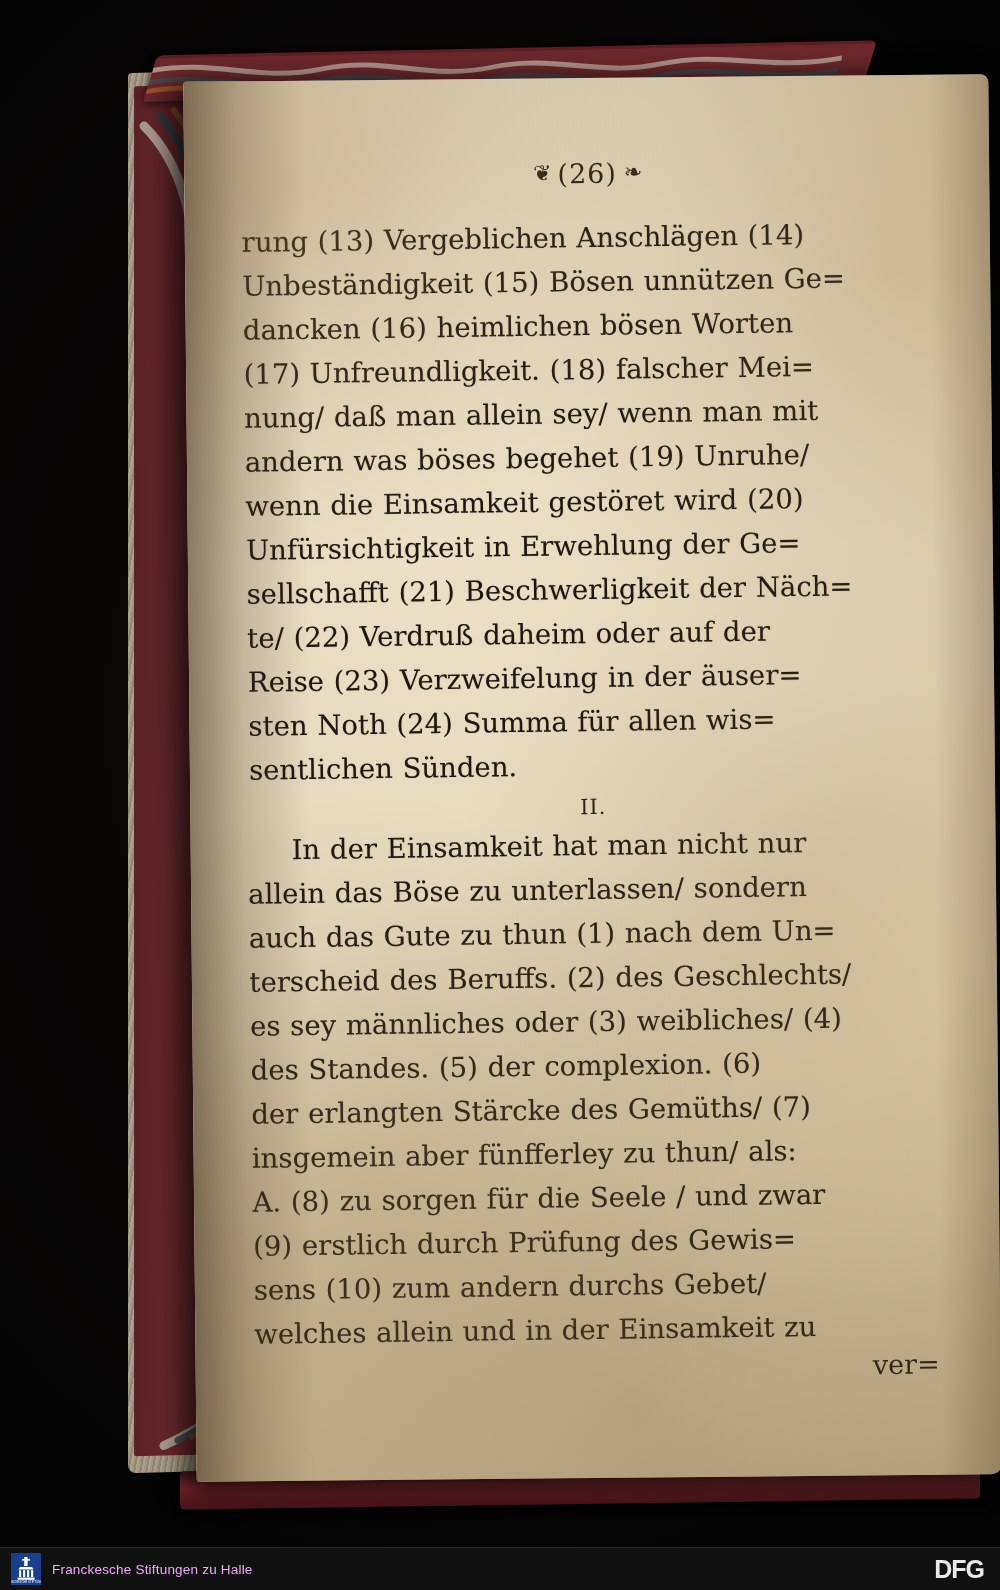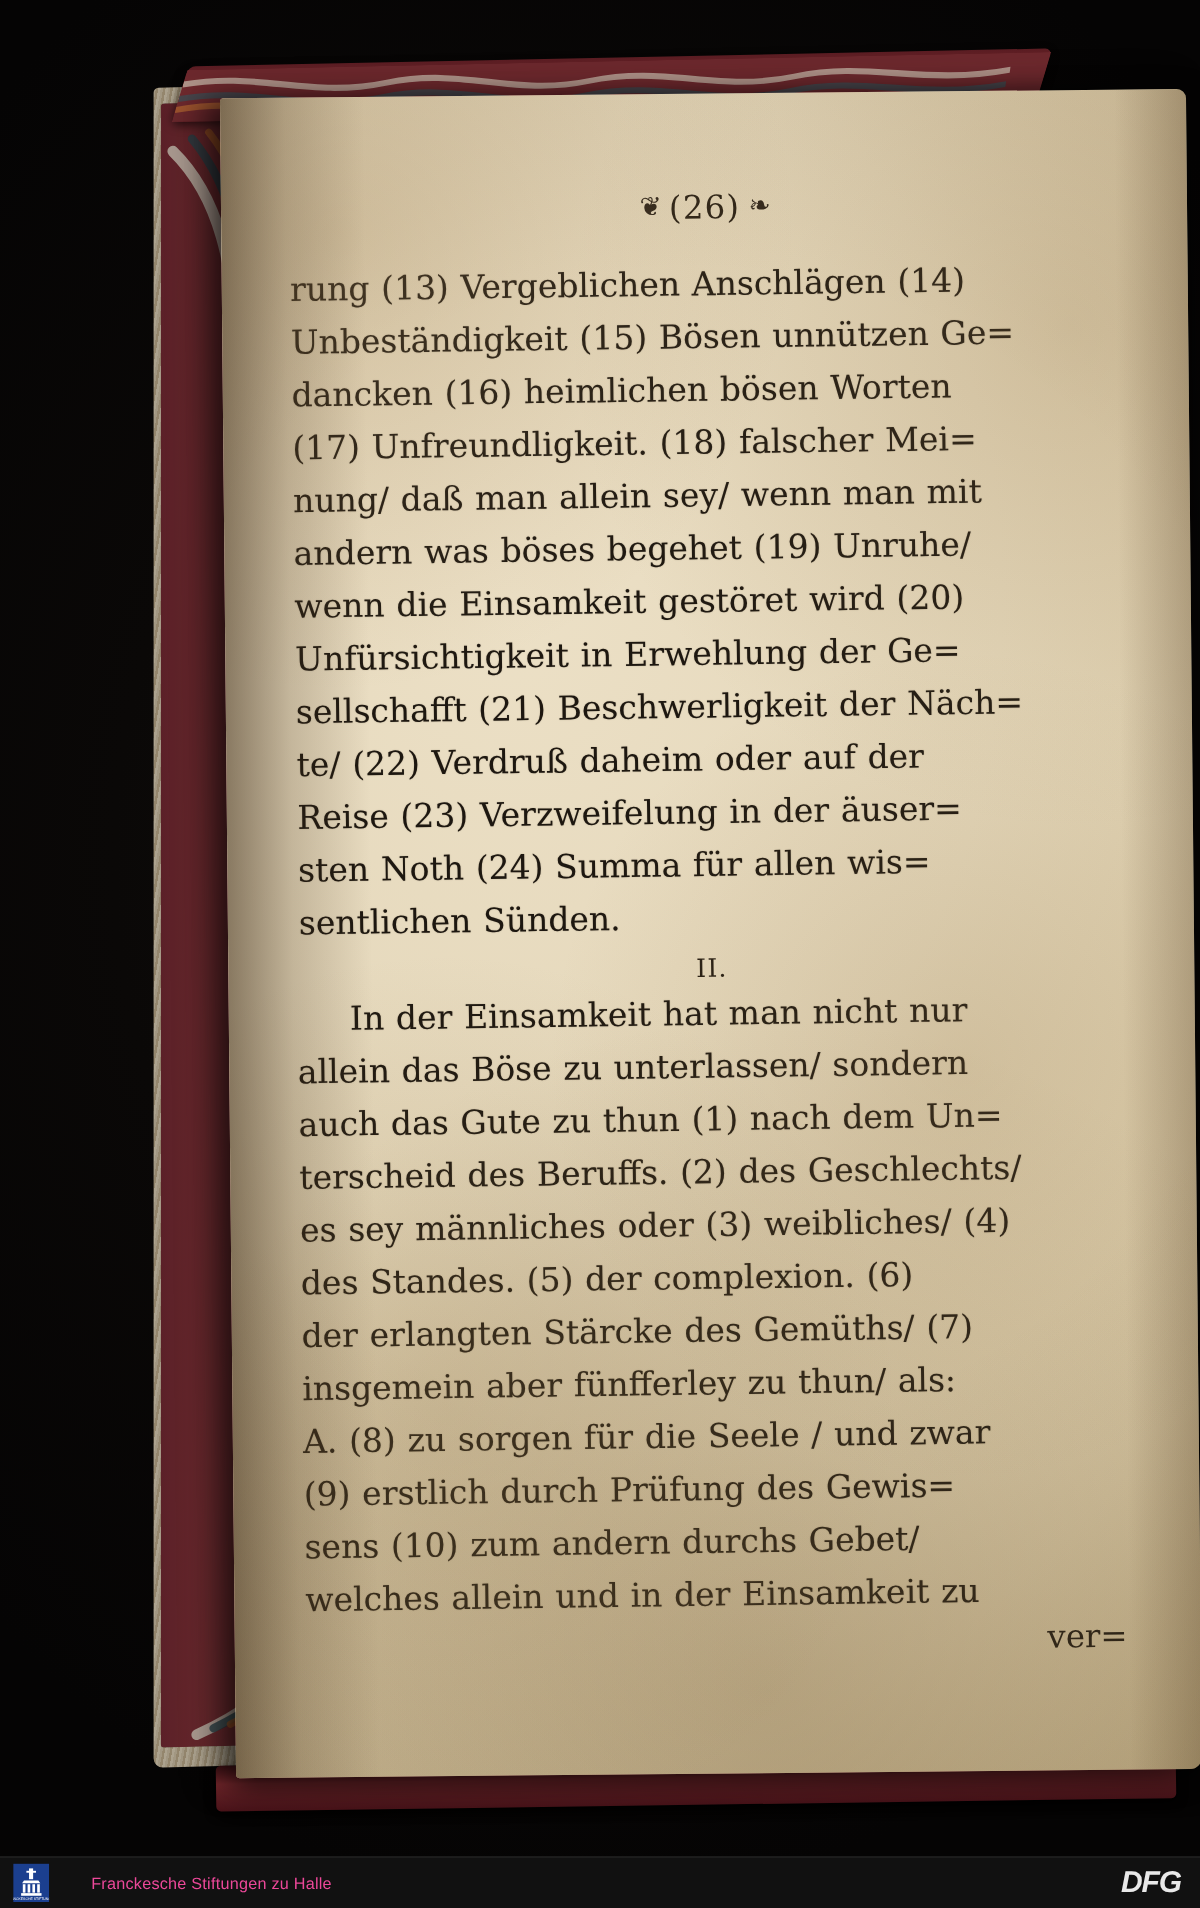--- a/index.html
+++ b/index.html
@@ -39,33 +39,31 @@
   .footer-logo {
     width: 52px;
     height: 42px;
     display: flex;
     align-items: center;
     justify-content: center;
     flex: 0 0 auto;
   }
   .footer-logo svg { display: block; }
   .footer-credit {
-    color: #ec4899;
+    color: #f0abfc;
     font-family: "Liberation Sans", sans-serif;
     font-size: 13.5px;
     letter-spacing: 0.2px;
     white-space: nowrap;
-    margin-left: 24px;
   }
   .footer-spacer { flex: 1 1 auto; }
   .dfg-logo {
     margin-right: 14px;
     font-family: "Liberation Sans", sans-serif;
     font-weight: bold;
-    font-style: italic;
     font-size: 25px;
     letter-spacing: -1px;
     color: #e9e9e9;
     line-height: 1;
     padding: 1px 2px;
   }
 
   
   .book {
     position: absolute;

